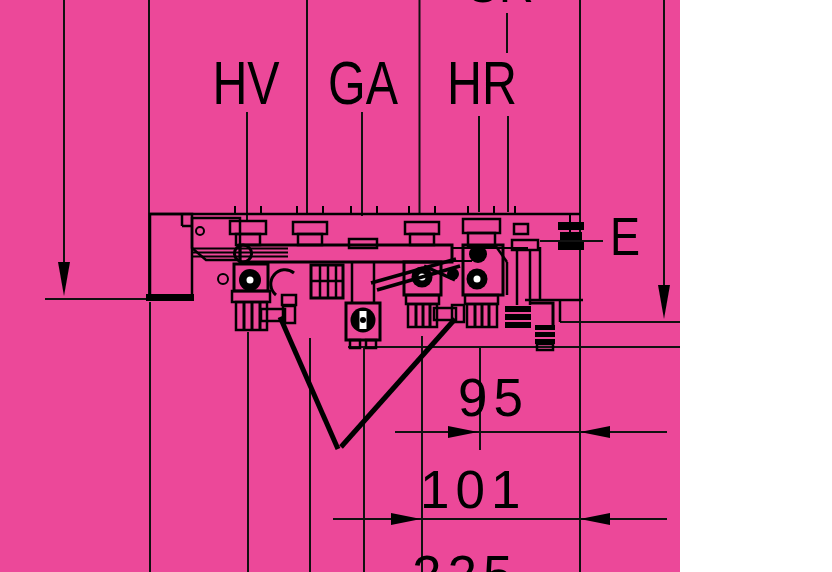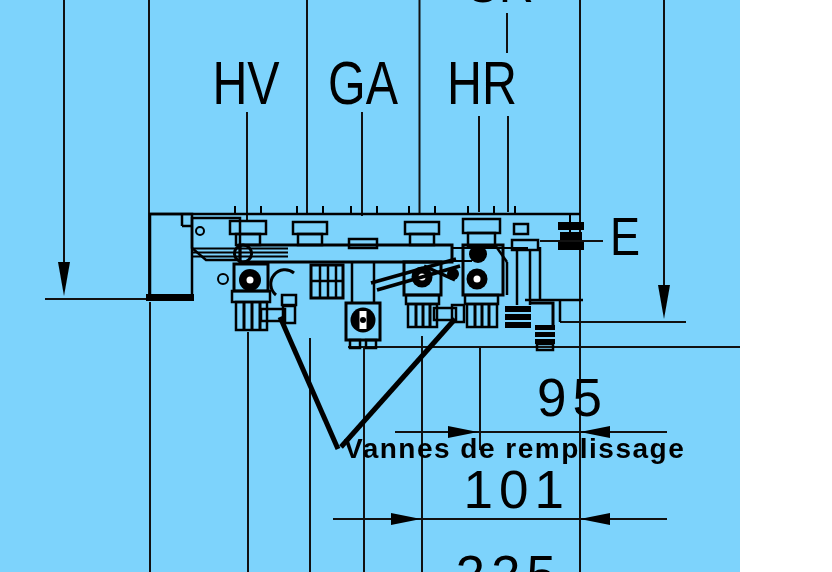--- a/index.html
+++ b/index.html
@@ -1,33 +1,33 @@
 <!DOCTYPE html>
 <html><head>
 <meta charset="utf-8">
 <style>
   html,body{margin:0;padding:0;background:#fff;}
   #stage{
-    position:relative;width:740px;height:572px;overflow:hidden;
-    background:#7dd3fc;font-family:"Liberation Sans",sans-serif;color:#000;
+    position:relative;width:680px;height:572px;overflow:hidden;
+    background:#ec4899;font-family:"Liberation Sans",sans-serif;color:#000;
   }
   svg{position:absolute;left:0;top:0;}
   .txt{position:absolute;white-space:nowrap;color:#000;}
   .conn-label{
     font-size:62px;line-height:62px;font-weight:400;
     width:160px;text-align:center;
     transform:scaleX(0.78);transform-origin:center;
   }
   .e-label{
     font-size:53px;line-height:53px;width:80px;text-align:center;
     transform:scaleX(0.85);transform-origin:center;
   }
   .dim-text{
     font-size:53px;line-height:56px;letter-spacing:6px;
-    width:150px;text-align:right;
+    width:150px;text-align:left;
   }
   .annot{
     font-size:28px;line-height:32px;font-weight:bold;letter-spacing:1.5px;
   }
 </style>
 </head>
 <body>
 
 <div id="stage">
 
@@ -245,15 +245,14 @@
 <div class="txt conn-label" style="left:166px;top:52px;">HV</div>
 <div class="txt conn-label" style="left:283px;top:52px;">GA</div>
 <div class="txt conn-label" style="left:402px;top:52px;">HR</div>
 <div class="txt conn-label" style="left:420px;top:-50px;">SR</div>
 <div class="txt e-label" style="left:585px;top:210px;">E</div>
 
 <div class="txt dim-text" style="left:458px;top:370px;">95</div>
 <div class="txt dim-text" style="left:420px;top:462px;">101</div>
 <div class="txt dim-text" style="left:412px;top:547px;">225</div>
 
-<div class="txt annot" style="left:344px;top:433px;">Vannes de remplissage</div>
 
 </div>
 
 </body></html>

